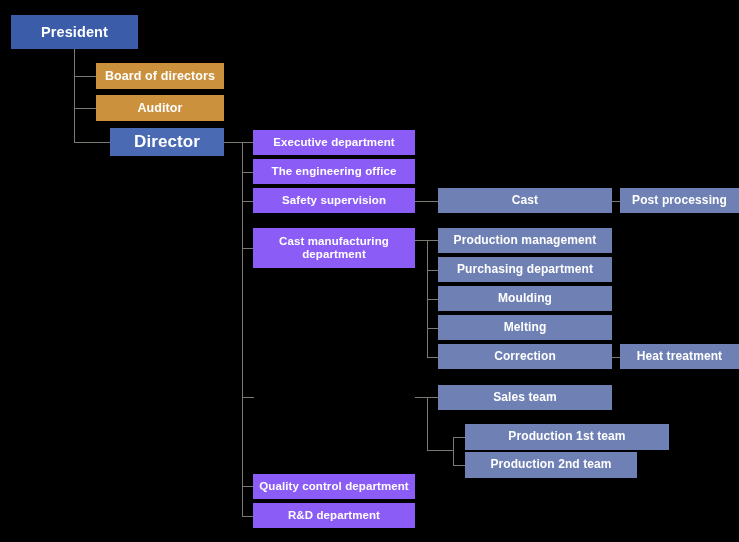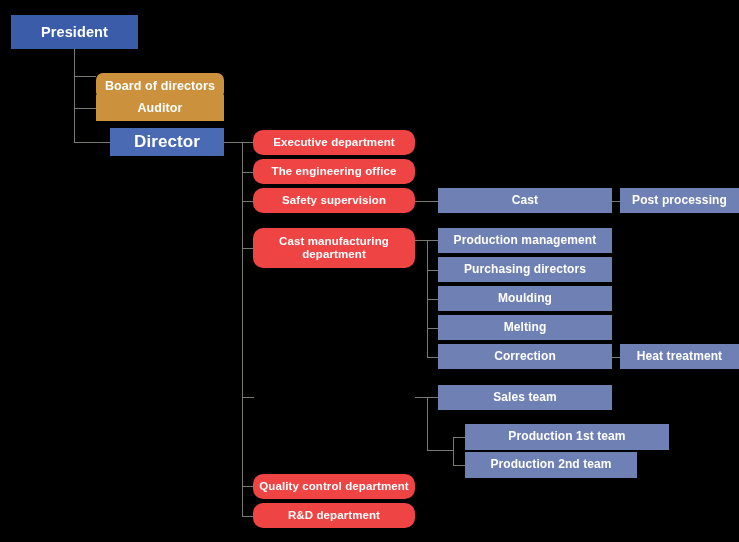--- a/index.html
+++ b/index.html
@@ -25,21 +25,21 @@
     text-align: center;
     color: #ffffff;
     font-weight: bold;
     line-height: 1.15;
     padding: 0 4px;
     letter-spacing: 0.1px;
   }
   .node.level-root   { background: #3B5CA8; font-size: 14.5px; }
   .node.level-aux    { background: #CC913C; font-size: 12.5px; }
   .node.level-dir    { background: #4A6AB4; font-size: 17px; }
-  .node.level-dept   { background: #ef4444; font-size: 11.5px; border-radius: 10px; }
+  .node.level-dept   { background: #8b5cf6; font-size: 11.5px; }
   .node.level-team   { background: #6F81B4; font-size: 12px; }
   .node.level-sub    { background: #6F81B4; font-size: 12px; }
 
   .conn {
     position: absolute;
     background: #7A7A72;
   }
   .conn.h { height: 1px; }
   .conn.v { width: 1px; }
 </style>
@@ -83,41 +83,41 @@
   <div class="conn h" style="left:415px; top:397px; width:12px;"></div>
   <div class="conn v" style="left:427px; top:397px; height:54px;"></div>
   <div class="conn h" style="left:427px; top:397px; width:11px;"></div>
   <div class="conn h" style="left:427px; top:450px; width:26px;"></div>
   <div class="conn v" style="left:453px; top:437px; height:28px;"></div>
   <div class="conn h" style="left:453px; top:437px; width:12px;"></div>
   <div class="conn h" style="left:453px; top:465px; width:12px;"></div>
 
   <div class="node level-root" style="left:11px; top:15px; width:127px; height:34px;">President</div>
 
-  <div class="node level-aux" style="left:96px; top:73px; width:128px; height:26px;border-radius:7px;">Board of directors</div>
+  <div class="node level-aux" style="left:96px; top:63px; width:128px; height:26px;">Board of directors</div>
 
   <div class="node level-aux" style="left:96px; top:95px; width:128px; height:26px;">Auditor</div>
 
   <div class="node level-dir" style="left:110px; top:128px; width:114px; height:28px;">Director</div>
 
   <div class="node level-dept" style="left:253px; top:130px; width:162px; height:25px;">Executive department</div>
 
   <div class="node level-dept" style="left:253px; top:159px; width:162px; height:25px;">The engineering office</div>
 
   <div class="node level-dept" style="left:253px; top:188px; width:162px; height:25px;">Safety supervision</div>
 
   <div class="node level-dept" style="left:253px; top:228px; width:162px; height:40px;">Cast manufacturing department</div>
 
   <div class="node level-team" style="left:438px; top:188px; width:174px; height:25px;">Cast</div>
 
   <div class="node level-team" style="left:620px; top:188px; width:119px; height:25px;">Post processing</div>
 
   <div class="node level-team" style="left:438px; top:228px; width:174px; height:25px;">Production management</div>
 
-  <div class="node level-team" style="left:438px; top:257px; width:174px; height:25px;">Purchasing directors</div>
+  <div class="node level-team" style="left:438px; top:257px; width:174px; height:25px;">Purchasing department</div>
 
   <div class="node level-team" style="left:438px; top:286px; width:174px; height:25px;">Moulding</div>
 
   <div class="node level-team" style="left:438px; top:315px; width:174px; height:25px;">Melting</div>
 
   <div class="node level-team" style="left:438px; top:344px; width:174px; height:25px;">Correction</div>
 
   <div class="node level-team" style="left:620px; top:344px; width:119px; height:25px;">Heat treatment</div>
 
 

